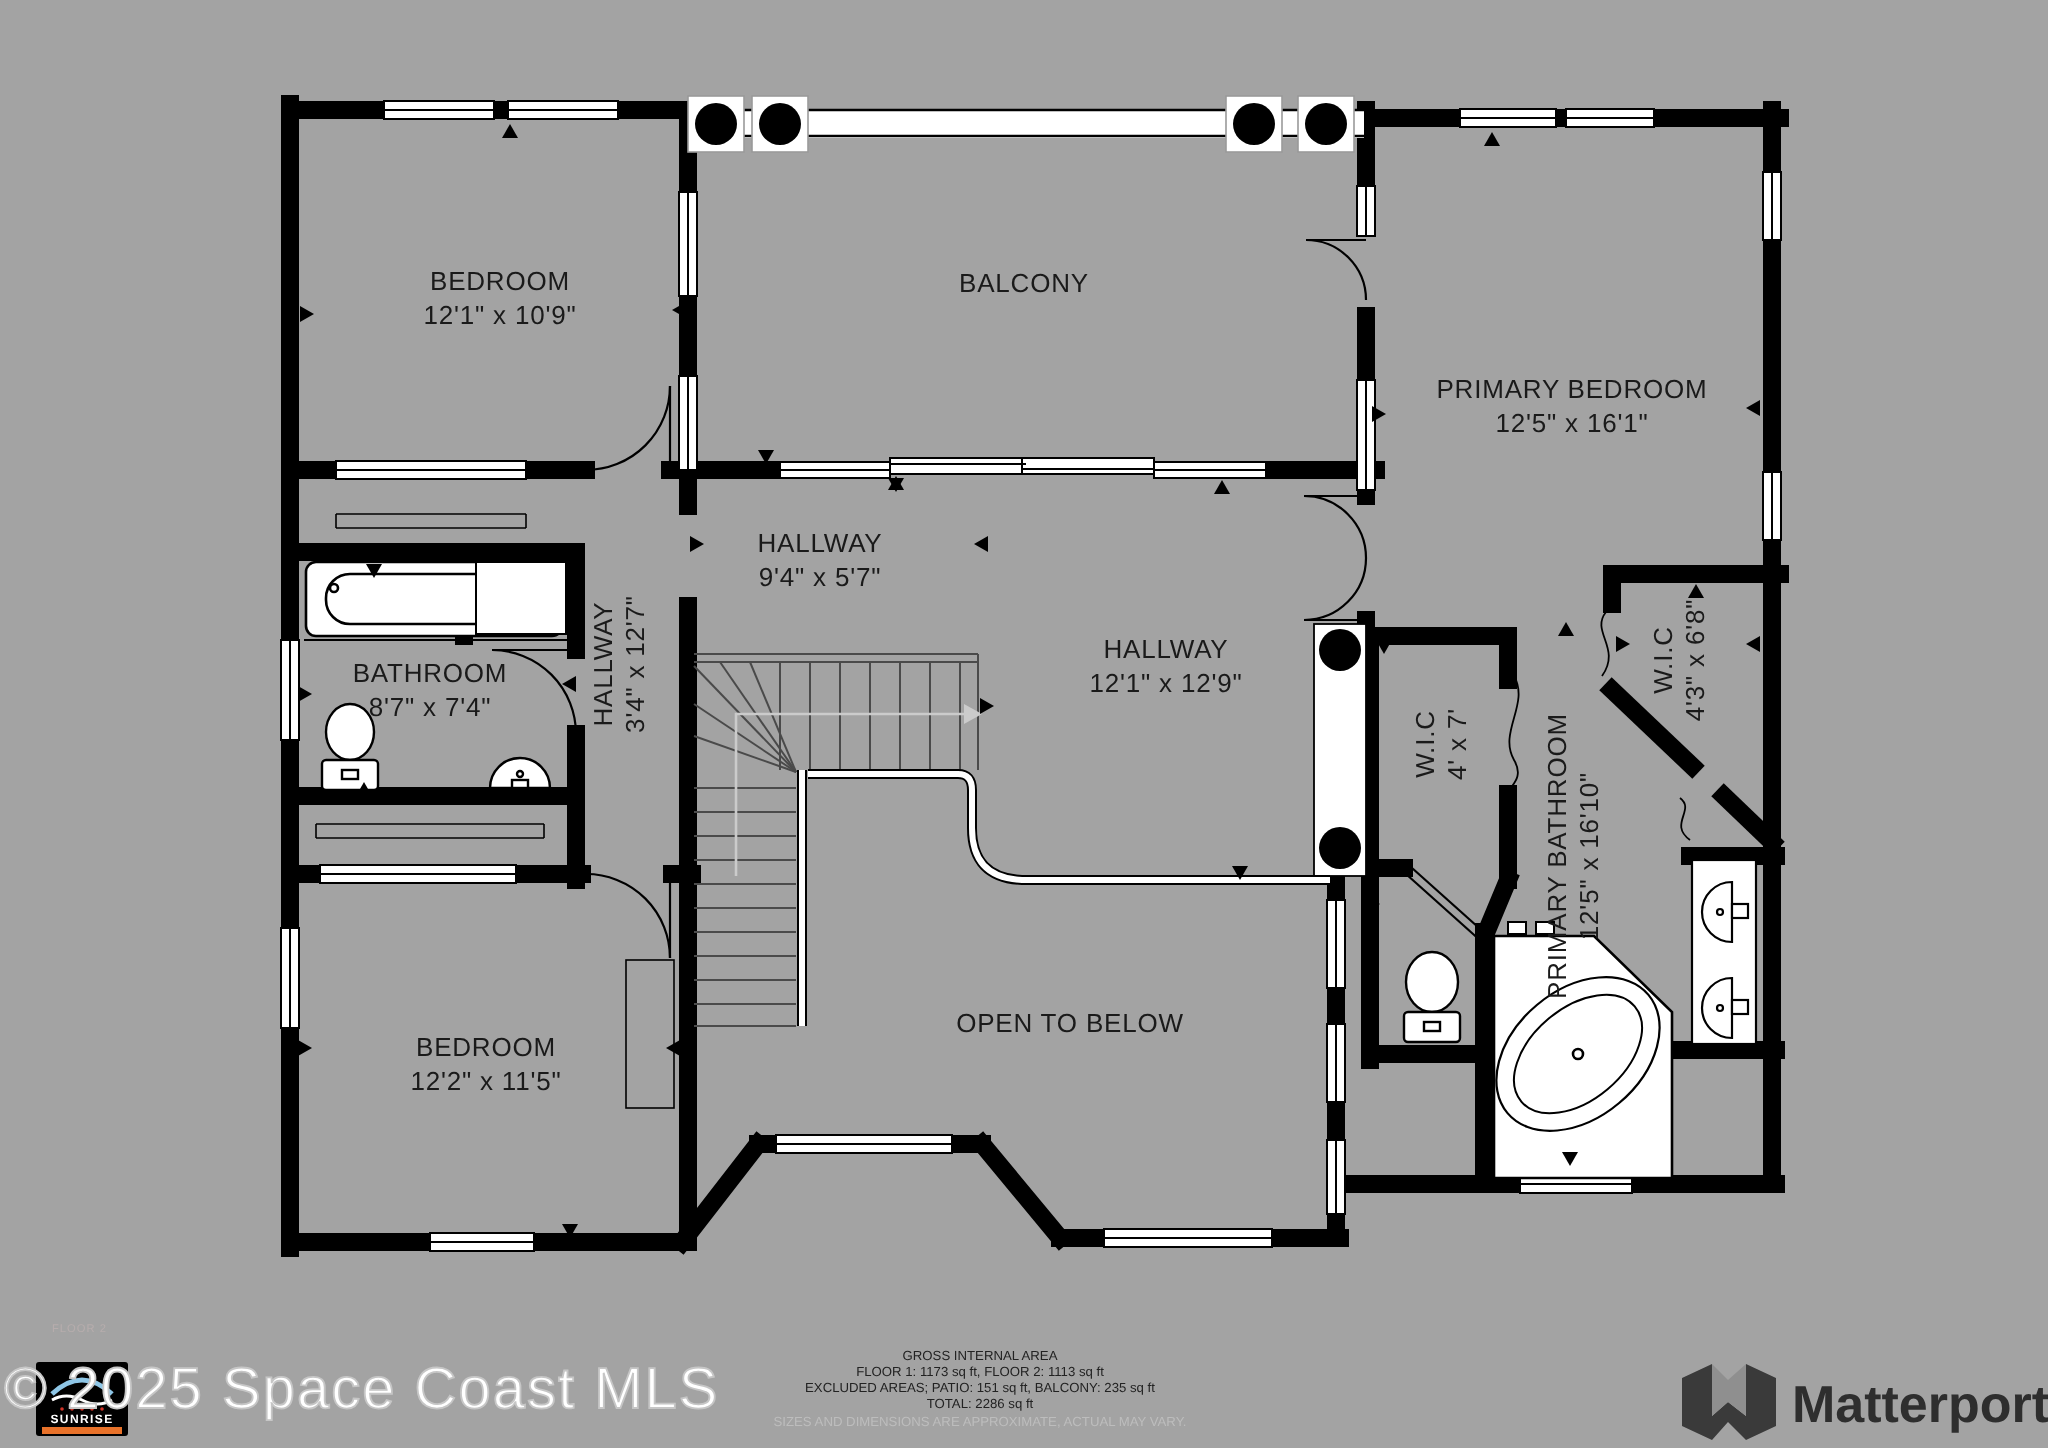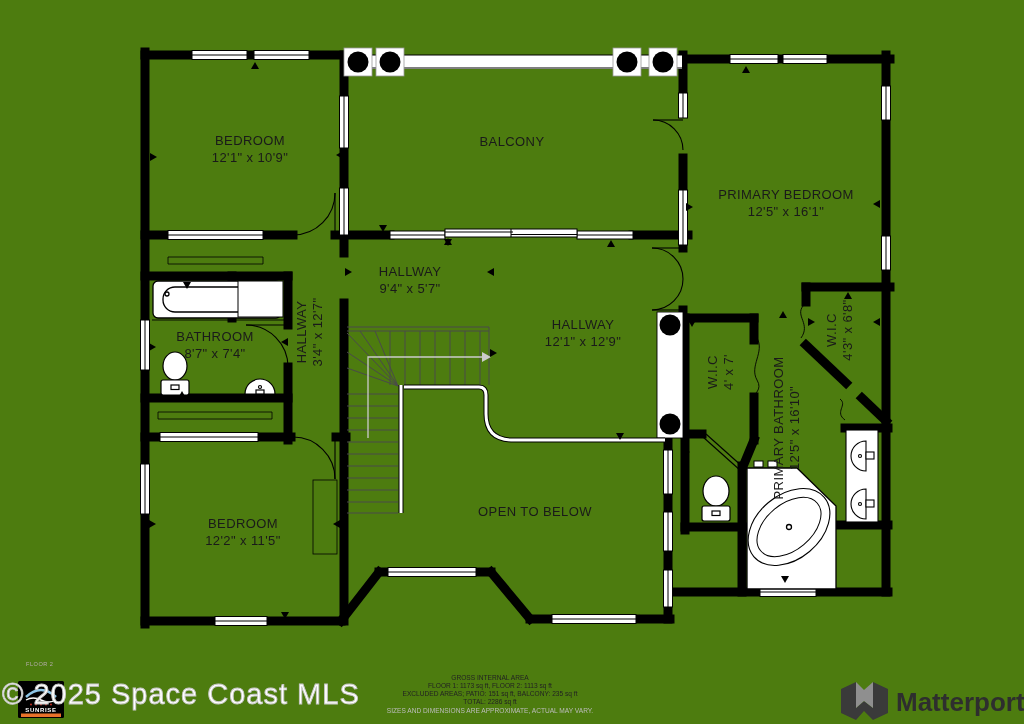--- a/index.html
+++ b/index.html
@@ -1,16 +1,16 @@
 <!DOCTYPE html>
 <html><head>
 <meta charset="utf-8">
 <style>
   html,body{margin:0;padding:0;background:#ffffff;}
-  .stage{position:relative;width:1024px;height:724px;background:#4d7c0f;overflow:hidden;
+  .stage{position:relative;width:1024px;height:724px;background:#a3a3a3;overflow:hidden;
          font-family:"Liberation Sans", sans-serif;}
   svg{position:absolute;left:0;top:0;}
   .room-label{font-family:"Liberation Sans",sans-serif;font-size:13px;fill:#1a1a1a;letter-spacing:.4px;}
   .footer-line{font-family:"Liberation Sans",sans-serif;font-size:6.6px;fill:#222;}
   .footer-muted{fill:#bdbdbd;}
   .watermark{font-family:"Liberation Sans",sans-serif;font-size:29px;fill:#ffffff;stroke:#c6c6c6;
              stroke-width:.9px;letter-spacing:1px;}
   .floor-tag{font-family:"Liberation Sans",sans-serif;font-size:5.6px;fill:#b7adad;letter-spacing:.5px;}
   .brand-text{font-family:"Liberation Sans",sans-serif;font-size:26px;font-weight:bold;fill:#2e2e2e;}
   .sunrise-text{font-family:"Liberation Sans",sans-serif;font-size:6px;font-weight:bold;fill:#fff;letter-spacing:.7px;}

